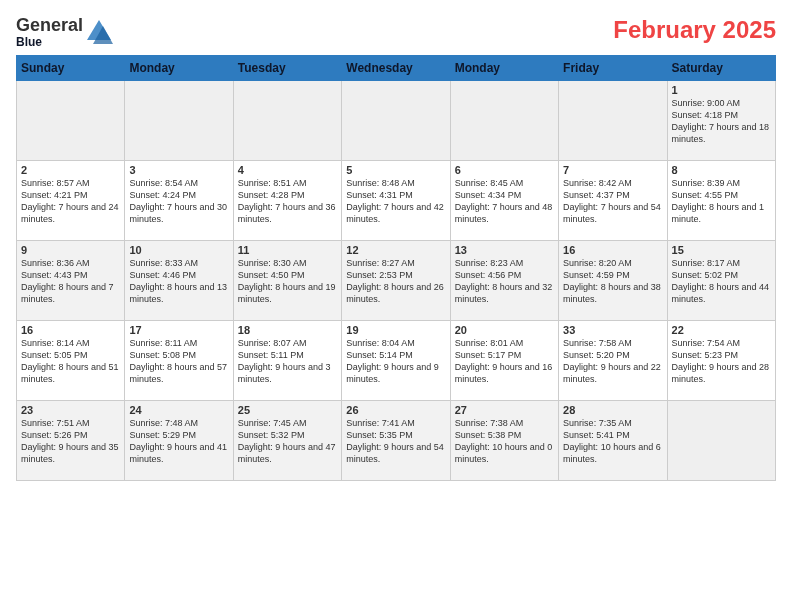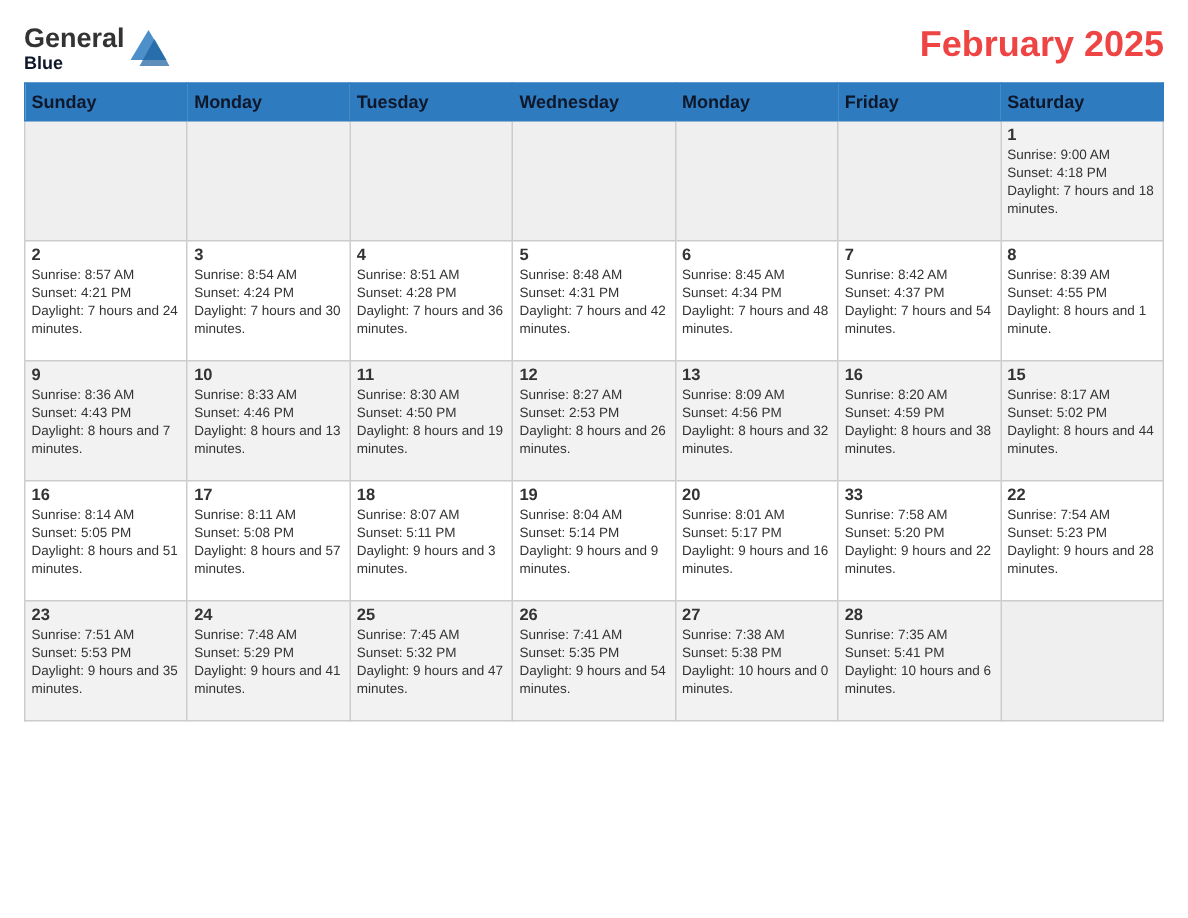--- a/index.html
+++ b/index.html
@@ -226,21 +226,21 @@
           </td>
           <td>
             <span class="day-num">12</span>
             <div class="day-info">Sunrise: 8:27 AM
 Sunset: 2:53 PM
 Daylight: 8 hours
 and 26 minutes.</div>
           </td>
           <td>
             <span class="day-num">13</span>
-            <div class="day-info">Sunrise: 8:09 AM
+            <div class="day-info">Sunrise: 8:23 AM
 Sunset: 4:56 PM
 Daylight: 8 hours
 and 32 minutes.</div>
           </td>
           <td>
             <span class="day-num">16</span>
             <div class="day-info">Sunrise: 8:20 AM
 Sunset: 4:59 PM
 Daylight: 8 hours
 and 38 minutes.</div>
@@ -301,21 +301,21 @@
             <div class="day-info">Sunrise: 7:54 AM
 Sunset: 5:23 PM
 Daylight: 9 hours
 and 28 minutes.</div>
           </td>
         </tr>
         <tr class="row-shade">
           <td>
             <span class="day-num">23</span>
             <div class="day-info">Sunrise: 7:51 AM
-Sunset: 5:53 PM
+Sunset: 5:26 PM
 Daylight: 9 hours
 and 35 minutes.</div>
           </td>
           <td>
             <span class="day-num">24</span>
             <div class="day-info">Sunrise: 7:48 AM
 Sunset: 5:29 PM
 Daylight: 9 hours
 and 41 minutes.</div>
           </td>

